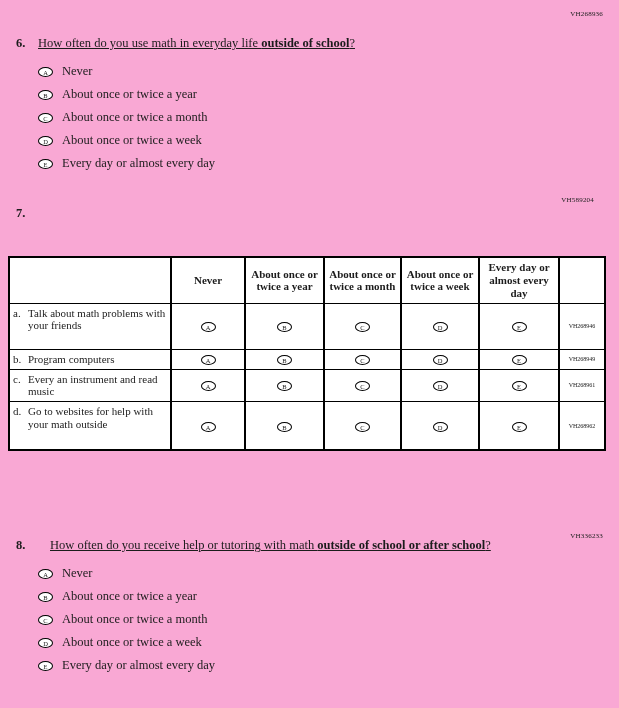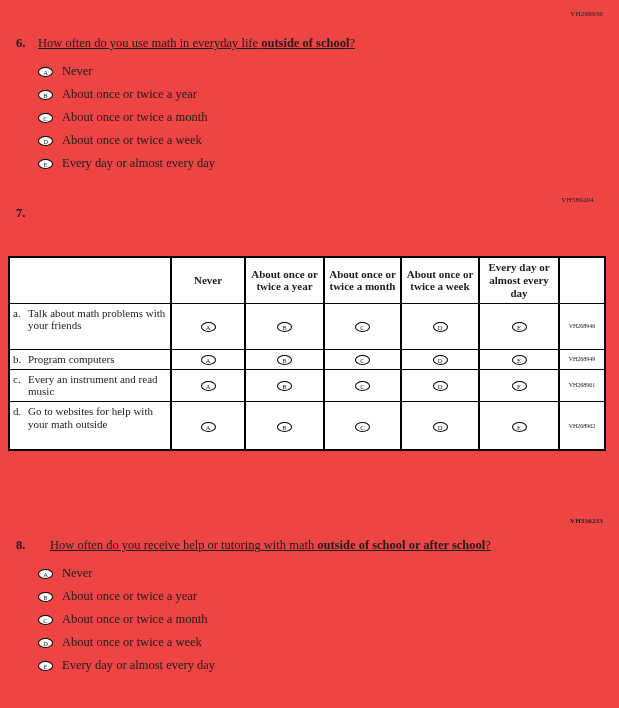--- a/index.html
+++ b/index.html
@@ -1,32 +1,32 @@
 <!DOCTYPE html>
 <html><head>
 <meta charset="utf-8">
 <style>
   html,body{margin:0;padding:0;background:#ffffff;}
   .page{
     position:relative;
     width:619px;height:708px;
-    background:#ef4444;
+    background:#f9a8d4;
     font-family:"Liberation Serif", serif;
     color:#1c1c1c;
     overflow:hidden;
   }
   .code{
     position:absolute;
     font-size:7px;
     letter-spacing:.2px;
     color:#222;
   }
   #code-top{top:10px;right:16px;}
   #code-q7{top:196px;right:25px;}
-  #code-q8{top:517px;right:16px;font-weight:bold;}
+  #code-q8{top:532px;right:16px;}
 
   .question{position:absolute;}
   #q6{top:36px;left:16px;width:575px;}
   #q7{top:206px;left:16px;width:575px;}
   #q8{top:538px;left:16px;width:585px;}
 
   .q-line{display:flex;font-size:12.5px;line-height:1.22;}
   .q-num{font-weight:bold;width:22px;flex:none;}
   .q-text{flex:1;text-decoration:underline;}
   #q7 .q-text{max-width:468px;}

